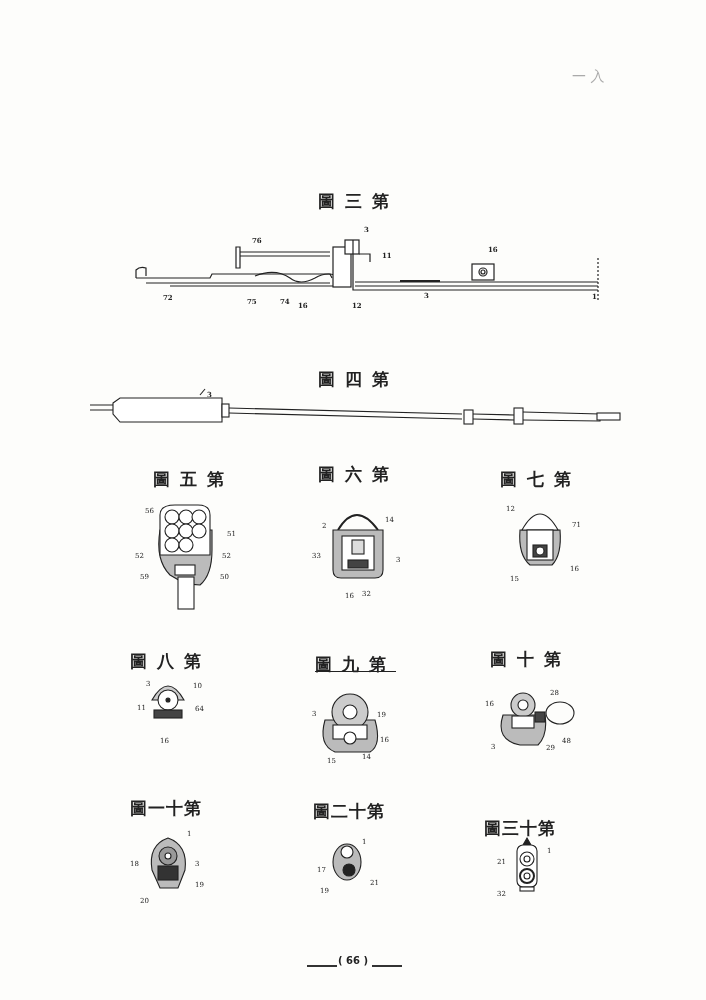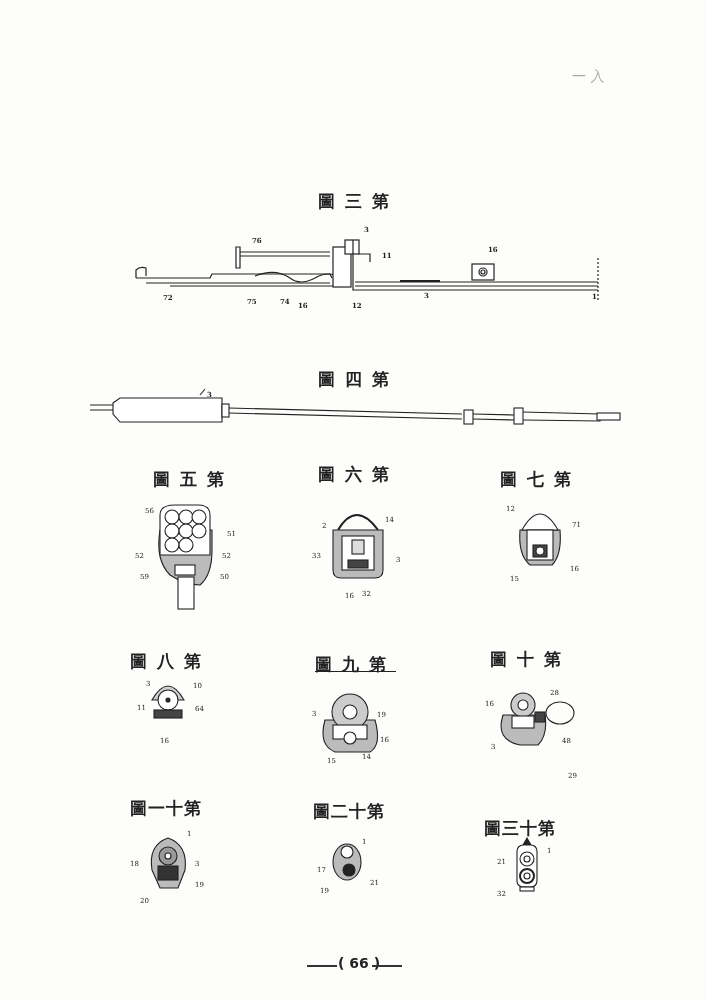--- a/index.html
+++ b/index.html
@@ -5,21 +5,21 @@
   html, body { margin:0; padding:0; }
   body { width:706px; height:1000px; background:#fdfdfb; position:relative; overflow:hidden;
          font-family:"DejaVu Serif", serif; color:#1a1a1a; }
   .title { position:absolute; font-family:"DejaVu Sans", sans-serif; font-weight:bold; font-size:17px;
            letter-spacing:10px; color:#222; white-space:nowrap; }
   .title.tight { letter-spacing:1px; }
   .lbl { position:absolute; font-family:"DejaVu Serif", serif; font-size:7px; color:#222; white-space:nowrap; }
   .lbl.b { font-weight:bold; }
   svg { position:absolute; overflow:visible; }
   .page-num { position:absolute; left:305px; top:955px; font-family:"DejaVu Sans", sans-serif;
-              font-size:14px; font-weight:bold; color:#222;text-align:center; }
+              font-size:10px; font-weight:bold; color:#222;text-align:center; }
   .rule { position:absolute; top:965px; height:1.5px; background:#333; }
 </style>
 </head>
 <body>
 
 <div class="lbl" style="left:572px;top:68px;font-size:14px;color:#aaa;">一 入</div>
 
 <div class="title" style="left:318px;top:190px;">圖三第</div>
 <svg width="706" height="320" style="left:0;top:0;">
   <g stroke="#222" stroke-width="1.2" fill="none">
@@ -174,21 +174,21 @@
     <circle cx="523" cy="705" r="5" fill="#fff"></circle>
     <rect x="512" y="716" width="22" height="12" fill="#fff"></rect>
     <rect x="535" y="712" width="10" height="10" fill="#444"></rect>
     <ellipse cx="560" cy="713" rx="14" ry="11" fill="none"></ellipse>
   </g>
 </svg>
 <div class="lbl" style="left:485px;top:700px;">16</div>
 <div class="lbl" style="left:550px;top:689px;">28</div>
 <div class="lbl" style="left:562px;top:737px;">48</div>
 <div class="lbl" style="left:491px;top:743px;">3</div>
-<div class="lbl" style="left:568px;top:744px;margin-top:28px;">29</div>
+<div class="lbl" style="left:546px;top:744px;">29</div>
 
 <div class="title tight" style="left:130px;top:797px;">圖一十第</div>
 <svg width="706" height="900" style="left:0;top:0;">
   <g stroke="#222" stroke-width="1.1">
     <path d="M152,870 Q148,845 168,838 Q188,845 185,870 L178,888 L160,888 Z" fill="#bbb"></path>
     <circle cx="168" cy="856" r="9" fill="#999"></circle>
     <circle cx="168" cy="856" r="3" fill="#fff"></circle>
     <rect x="158" y="866" width="20" height="14" fill="#333"></rect>
   </g>
 </svg>

